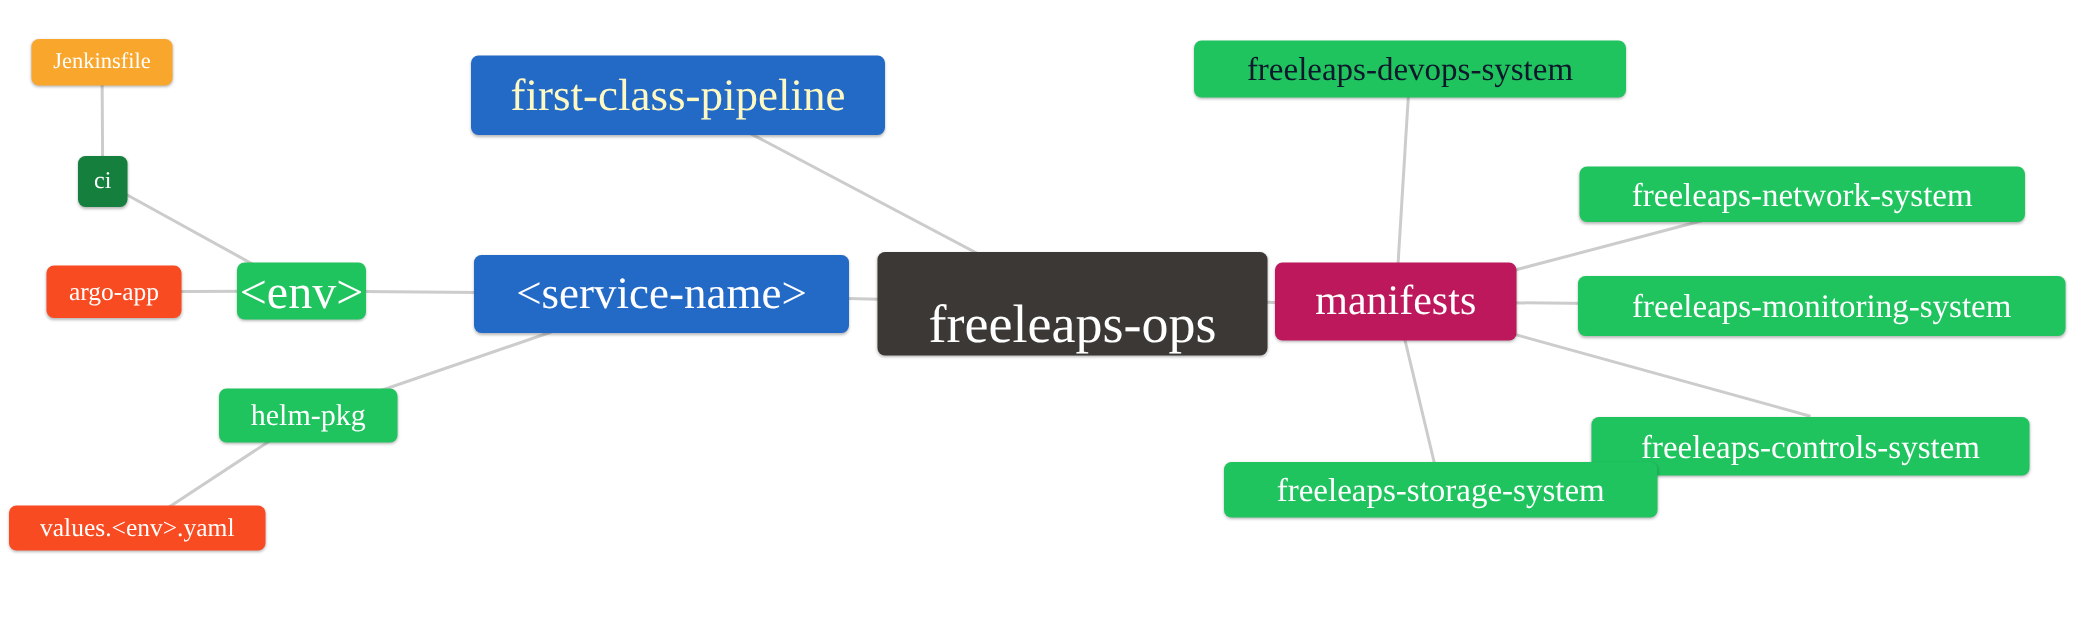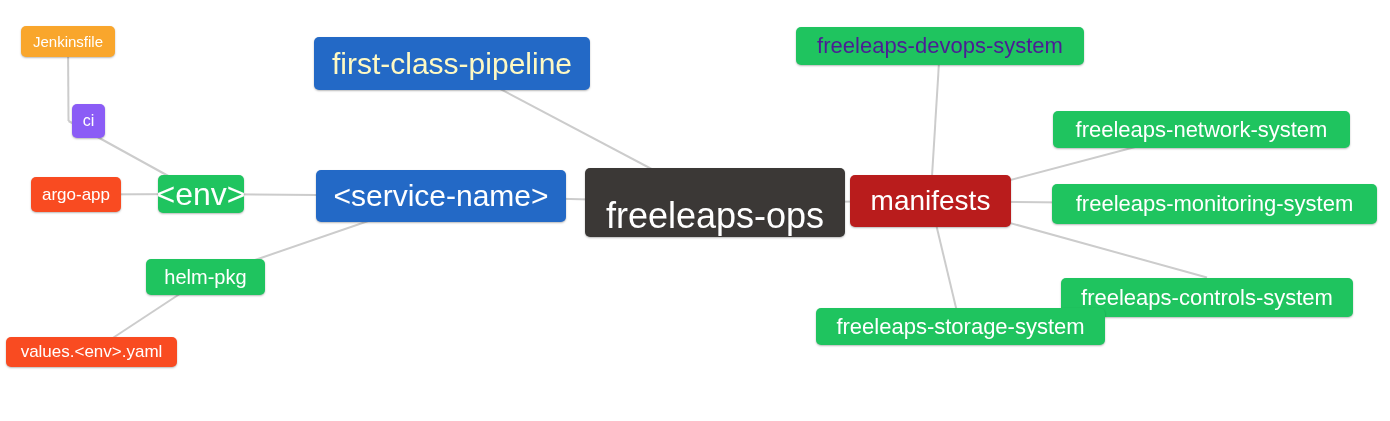--- a/index.html
+++ b/index.html
@@ -1,21 +1,21 @@
 <!DOCTYPE html>
 <html><head>
 <meta charset="utf-8">
 <style>
   html,body{margin:0;padding:0;background:#ffffff;}
   .stage{
     position:relative;
     width:1390px;height:421px;
     background:#ffffff;
     overflow:hidden;
-    font-family:Liberation Sans, sans-serif;
+    font-family:Liberation Serif, serif;
   }
   svg.edge-layer{position:absolute;left:0;top:0;width:1390px;height:421px;}
   .node{
     position:absolute;
     display:flex;align-items:center;justify-content:center;
     color:#ffffff;
     border-radius:5px;
     box-shadow:0 1px 2px rgba(0,0,0,0.28);
     white-space:nowrap;
     cursor:pointer;
@@ -41,42 +41,42 @@
       <line x1="930.5" y1="201" x2="940" y2="46" stroke="#cccccc" stroke-width="2"></line>
       <line x1="930.5" y1="201" x2="1201.5" y2="129.5" stroke="#cccccc" stroke-width="2"></line>
       <line x1="930.5" y1="201" x2="1214.5" y2="204" stroke="#cccccc" stroke-width="2"></line>
       <line x1="930.5" y1="201" x2="1207" y2="277.5" stroke="#cccccc" stroke-width="2"></line>
       <line x1="930.5" y1="201" x2="960.5" y2="326.5" stroke="#cccccc" stroke-width="2"></line>
     </svg>
   <div id="node-layer">
       <div class="node" style="left: 21px; top: 26px; width: 94px; height: 31px; font-size: 15px; background: rgb(249, 166, 44); color: rgb(255, 255, 255);">
         <span>Jenkinsfile</span>
       </div>
-      <div class="node" style="left: 52px; top: 104px; width: 33px; height: 34px; font-size: 16px; background: #8b5cf6; color: rgb(255, 255, 255); margin-left: 20px;">
+      <div class="node" style="left: 52px; top: 104px; width: 33px; height: 34px; font-size: 16px; background: #15803d; color: rgb(255, 255, 255);">
         <span>ci</span>
       </div>
       <div class="node" style="left: 31px; top: 177px; width: 90px; height: 35px; font-size: 17px; background: rgb(249, 75, 33); color: rgb(255, 255, 255);">
         <span>argo-app</span>
       </div>
       <div class="node" style="left: 158px; top: 175px; width: 86px; height: 38px; font-size: 32px; background: rgb(31, 196, 95); color: rgb(255, 255, 255);">
         <span>&lt;env&gt;</span>
       </div>
       <div class="node" style="left: 316px; top: 170px; width: 250px; height: 52px; font-size: 30px; background: rgb(35, 105, 198); color: rgb(255, 255, 255);">
         <span>&lt;service-name&gt;</span>
       </div>
       <div class="node" style="left: 314px; top: 37px; width: 276px; height: 53px; font-size: 30px; background: rgb(35, 105, 198); color: #fef9c3;">
         <span>first-class-pipeline</span>
       </div>
       <div class="node" style="left: 585px; top: 168px; width: 260px; height: 69px; font-size: 36px; background: rgb(59, 56, 54); color: rgb(255, 255, 255); align-items: flex-end;">
         <span>freeleaps-ops</span>
       </div>
-      <div class="node" style="left: 850px; top: 175px; width: 161px; height: 52px; font-size: 28px; background: #b91c1c; color: rgb(255, 255, 255); justify-content: center;">
+      <div class="node" style="left: 850px; top: 175px; width: 161px; height: 52px; font-size: 28px; background: #be185d; color: rgb(255, 255, 255); justify-content: center;">
         <span>manifests</span>
       </div>
-      <div class="node" style="left: 796px; top: 27px; width: 288px; height: 38px; font-size: 22px; background: rgb(31, 196, 95); color: #4c1d95;">
+      <div class="node" style="left: 796px; top: 27px; width: 288px; height: 38px; font-size: 22px; background: rgb(31, 196, 95); color: #0f172a;">
         <span>freeleaps-devops-system</span>
       </div>
       <div class="node" style="left: 1053px; top: 111px; width: 297px; height: 37px; font-size: 22px; background: rgb(31, 196, 95); color: rgb(255, 255, 255);">
         <span>freeleaps-network-system</span>
       </div>
       <div class="node" style="left: 1052px; top: 184px; width: 325px; height: 40px; font-size: 22px; background: rgb(31, 196, 95); color: rgb(255, 255, 255);">
         <span>freeleaps-monitoring-system</span>
       </div>
       <div class="node" style="left: 1061px; top: 258px; width: 292px; height: 39px; font-size: 22px; background: rgb(31, 196, 95); color: rgb(255, 255, 255); margin-top: 20px;">
         <span>freeleaps-controls-system</span>

